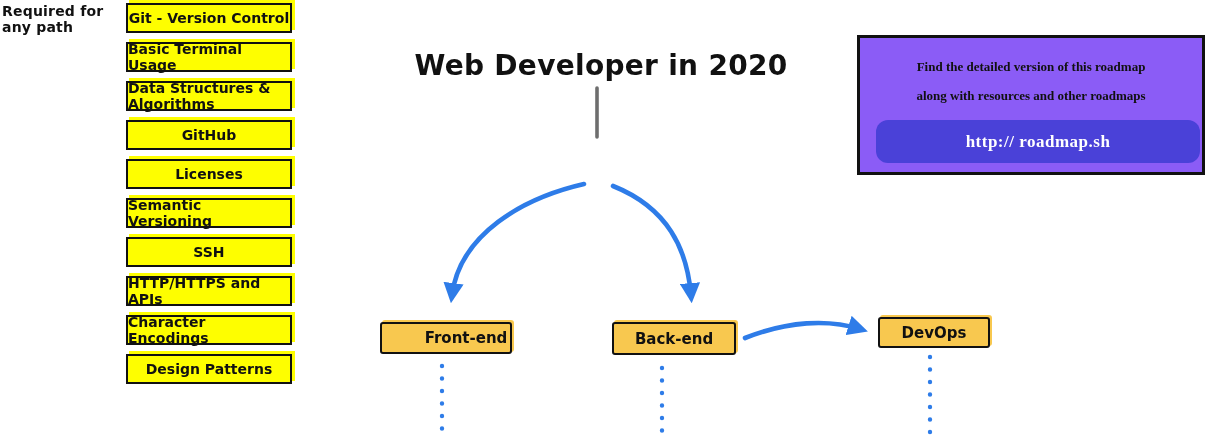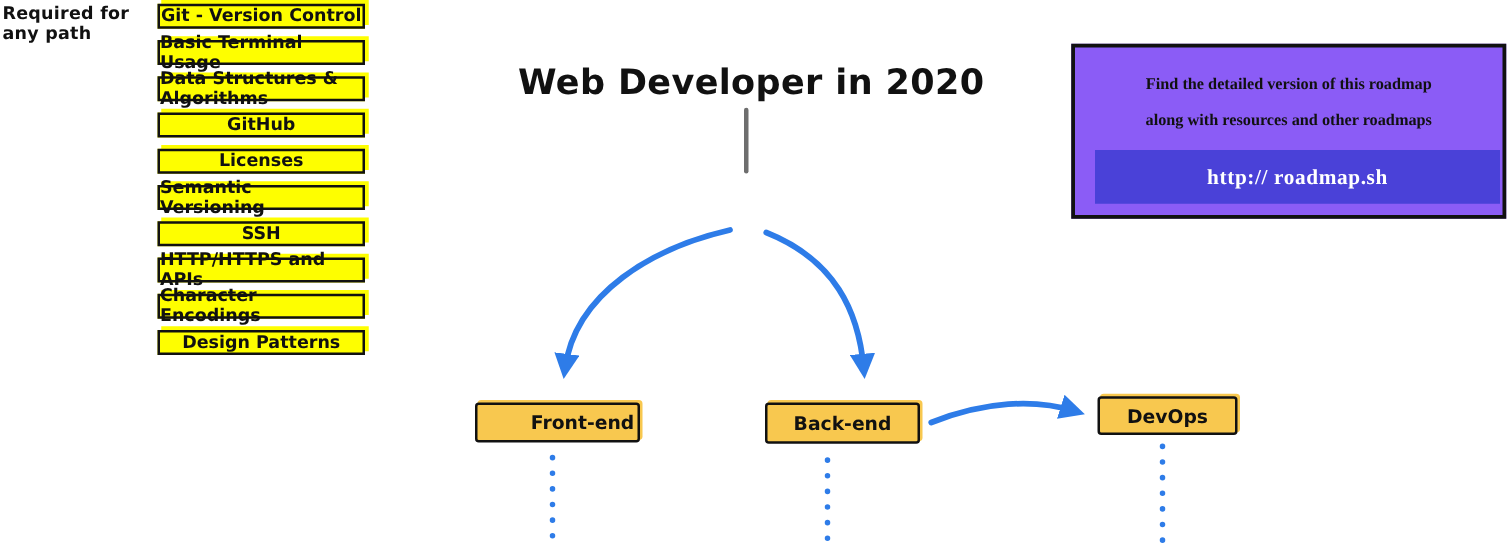--- a/index.html
+++ b/index.html
@@ -60,21 +60,21 @@
     color: var(--ink);
     margin: 0 0 13px 0;
     letter-spacing: 0.2px;
   }
   .topic-list {
     display: flex;
     flex-direction: column;
     gap: 9px;
   }
   .topic-box {
-    height: 20px;
+    height: 30px;
     background: var(--highlight-yellow, #fefe00);
     border: 2.5px solid var(--ink);
     box-shadow: 3px -3px 0 0 var(--highlight-yellow, #fefe00);
     display: flex;
     align-items: center;
     justify-content: center;
     font-size: 14px;
     font-weight: bold;
     color: var(--ink);
     cursor: pointer;
@@ -136,21 +136,21 @@
     color: var(--ink);
     line-height: 29px;
     white-space: nowrap;
   }
   .info-line.first { margin-top: 14px; }
   .roadmap-link-button {
     position: absolute;
     left: 16px; top: 82px;
     width: 324px; height: 43px;
     background: var(--button-purple, #4a41d8);
-    border-radius: 0;
+    border-radius: 12px;
     display: flex;
     align-items: center;
     justify-content: center;
     font-size: 17px;
     font-weight: bold;
     color: #ffffff;
     cursor: pointer;
     letter-spacing: 0.5px;
   }
 </style>

